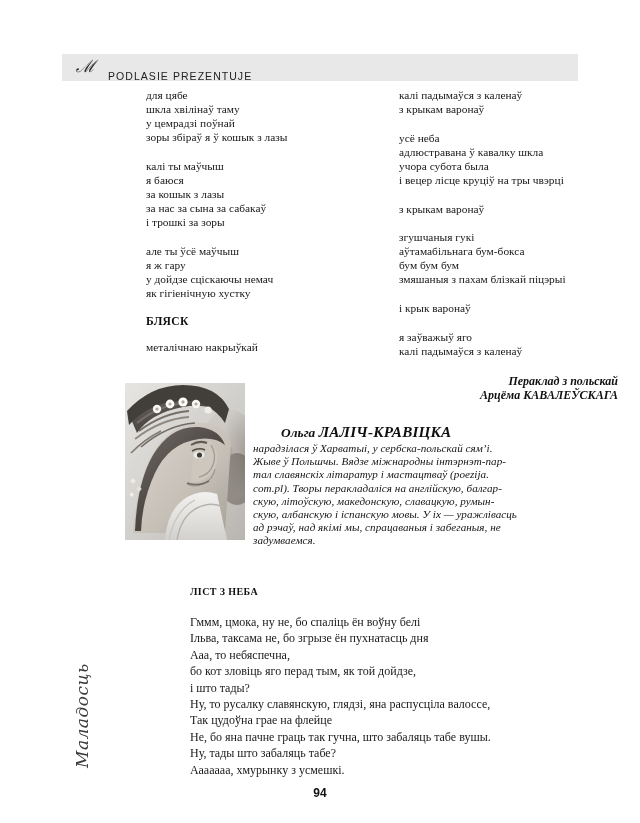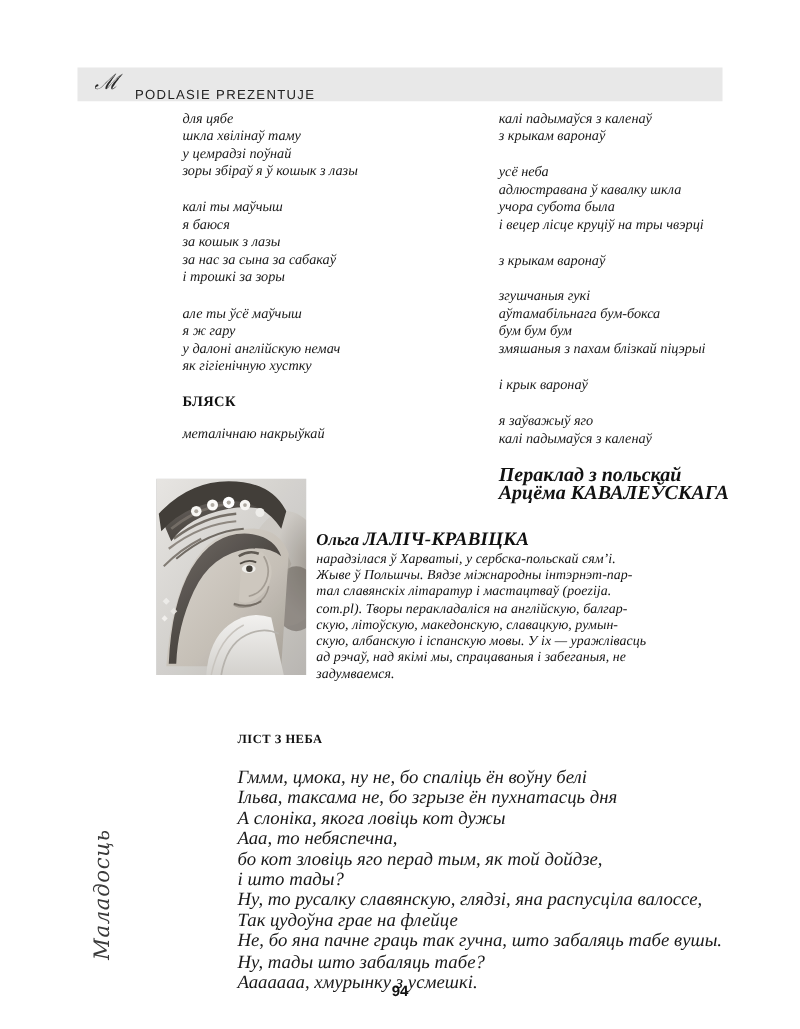--- a/index.html
+++ b/index.html
@@ -69,36 +69,36 @@
   .col-right { left: 253px; width: 225px; }
 
   .stanza {
     margin: 0 0 14.5px 0;
   }
   .vline {
     font-size: 11.4px;
     line-height: 14.1px;
     white-space: nowrap;
     color: #181818;
-    font-style: italic;
   }
   .poem-title {
     font-family: "Liberation Serif", "DejaVu Serif", serif;
     font-weight: bold;
     font-size: 11.6px;
     letter-spacing: 0.3px;
     margin: 4px 0 12px 0;
     color: #101010;
   }
 
   .credit {
     margin-top: 16px;
-    font-style: italic;
-    font-weight: bold;
-    font-size: 16px;
+    text-align: right;
+    font-style: italic;
+    font-weight: bold;
+    font-size: 12px;
     line-height: 14px;
     color: #111111;
     padding-right: 6px;
   }
 
   
   .photo {
     position: absolute;
     left: 125px;
     top: 383px;
@@ -118,21 +118,21 @@
   }
   .bio-name {
     font-size: 13.4px;
     line-height: 16px;
     font-style: italic;
     font-weight: bold;
     color: #101010;
     margin-bottom: 1px;
     white-space: nowrap;
   }
-  .bio-name .given { letter-spacing: 0px; }
+  .bio-name .given { letter-spacing: 0px; margin-left: 28px; }
   .bio-name .surname { font-size: 15.2px; letter-spacing: 0.2px; }
   .bio-text {
     font-size: 11.1px;
     line-height: 13.2px;
     font-style: italic;
     font-weight: normal;
     color: #131313;
     text-align: justify;
     letter-spacing: 0.05px;
   }
@@ -146,21 +146,21 @@
     width: 400px;
   }
   .lower-title {
     font-weight: bold;
     font-size: 10px;
     letter-spacing: 0.4px;
     margin-bottom: 17px;
     color: #101010;
   }
   .lower-poem .vline {
-    font-size: 15px;
+    font-size: 12px;
     line-height: 16.4px;
   }
 
   
   .folio {
     position: absolute;
     left: 0;
     right: 0;
     top: 786px;
     text-align: center;
@@ -213,21 +213,21 @@
         <div class="vline">калі ты маўчыш</div>
         <div class="vline">я баюся</div>
         <div class="vline">за кошык з лазы</div>
         <div class="vline">за нас за сына за сабакаў</div>
         <div class="vline">і трошкі за зоры</div>
       </div>
 
       <div class="stanza">
         <div class="vline">але ты ўсё маўчыш</div>
         <div class="vline">я ж гару</div>
-        <div class="vline">у далоні англійскую немач</div>
+        <div class="vline">у дойдзе сціскаючы немач</div>
         <div class="vline">як гігіенічную хустку</div>
       </div>
 
       <div class="poem-title">БЛЯСК</div>
 
       <div class="stanza">
         <div class="vline">металічнаю накрыўкай</div>
       </div>
     </div>
 
@@ -367,21 +367,20 @@
       <span class="ln">скую, албанскую і іспанскую мовы. У іх — уражлівасць</span>
       <span class="ln">ад рэчаў, над якімі мы, спрацаваныя і забеганыя, не</span>
       <span class="ln">задумваемся.</span>
     </div>
   </div>
 
   <div class="lower-poem">
     <div class="lower-title">ЛІСТ З НЕБА</div>
     <div class="vline">Гммм, цмока, ну не, бо спаліць ён воўну белі</div>
     <div class="vline">Ільва, таксама не, бо згрызе ён пухнатасць дня</div>
-    <div class="vline">А слоніка, якога ловіць кот дужы</div>
     <div class="vline">Ааа, то небяспечна,</div>
     <div class="vline">бо кот зловіць яго перад тым, як той дойдзе,</div>
     <div class="vline">і што тады?</div>
     <div class="vline">Ну, то русалку славянскую, глядзі, яна распусціла валоссе,</div>
     <div class="vline">Так цудоўна грае на флейце</div>
     <div class="vline">Не, бо яна пачне граць так гучна, што забаляць табе вушы.</div>
     <div class="vline">Ну, тады што забаляць табе?</div>
     <div class="vline">Ааааааа, хмурынку з усмешкі.</div>
   </div>
 

